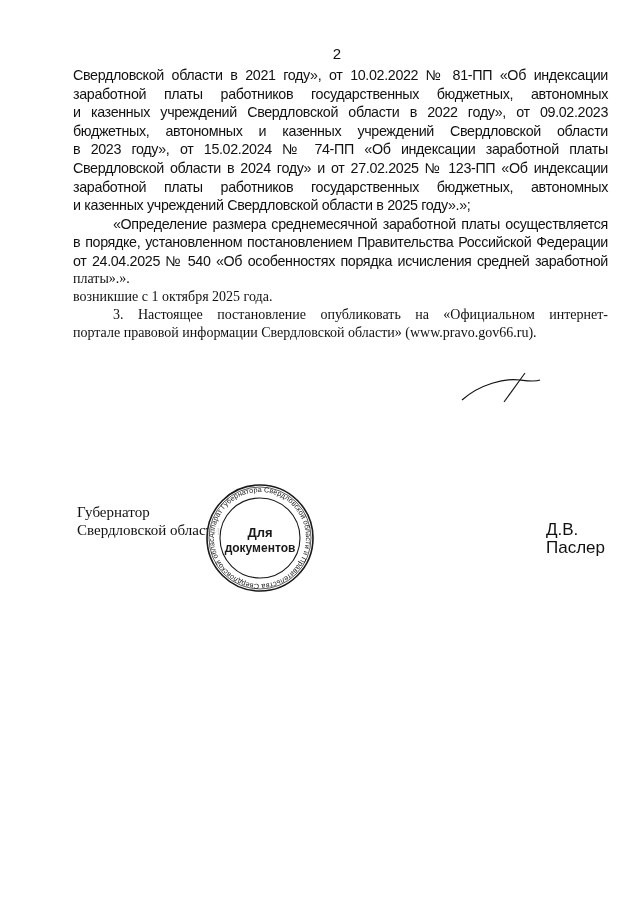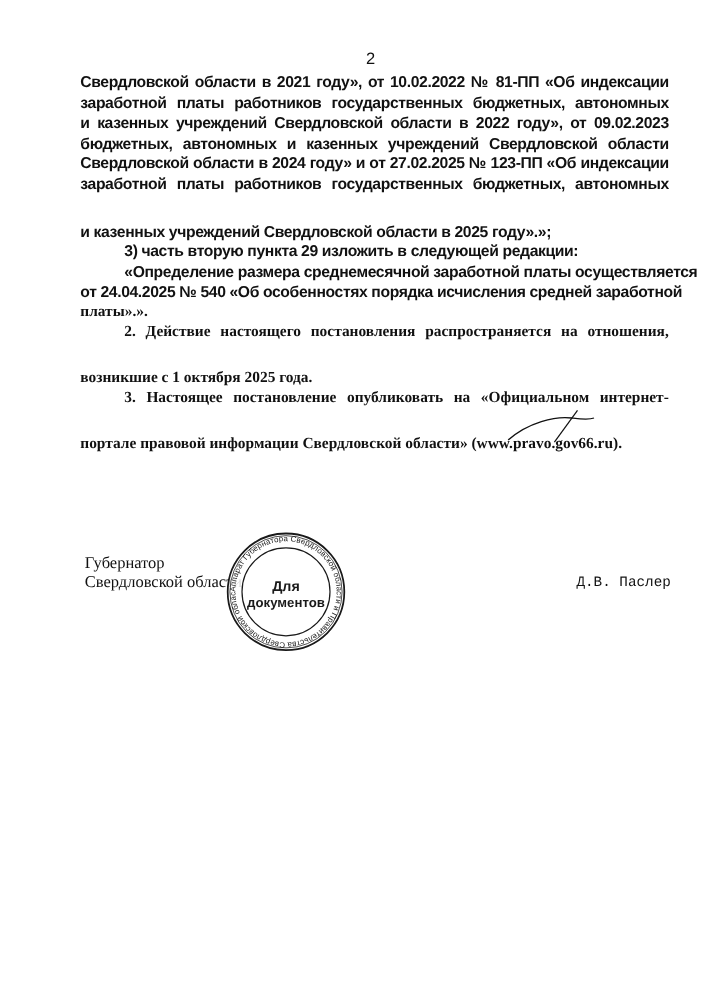--- a/index.html
+++ b/index.html
@@ -32,21 +32,20 @@
     }
     .body-text {
       position: absolute;
       left: 73px;
       top: 66px;
       width: 535px;
       font-family: "Liberation Sans", sans-serif;
       font-size: 14.3px;
       line-height: 18.6px;
       letter-spacing: -0.35px;
-      font-weight: bold;
     }
     .para {
       margin: 0;
       text-align: justify;
       text-align-last: left;
     }
     .para.indent {
       text-indent: 40px;
     }
     .para.serif {
@@ -56,36 +55,35 @@
       line-height: 17.4px;
     }
     .line {
       display: block;
       text-align: justify;
       text-align-last: justify;
       white-space: nowrap;
     }
     .line.last {
       text-align-last: left;
-      margin-top: 24px;
     }
     .signature-block {
       position: absolute;
       left: 77px;
       top: 503px;
       font-family: "Liberation Serif", serif;
       font-size: 15px;
       line-height: 18px;
     }
     .signer-name {
       position: absolute;
-      left: 524px;
+      left: 546px;
       top: 521px;
-      font-family: Liberation Mono, monospace;
-      font-size: 13px;
+      font-family: Liberation Sans, sans-serif;
+      font-size: 17px;
       line-height: 18px;
     }
     .stamp {
       position: absolute;
       left: 204px;
       top: 482px;
       width: 112px;
       height: 112px;
     }
     .handwriting {
@@ -104,40 +102,38 @@
 
   <div class="page-number">2</div>
 
   <div class="body-text">
 
     <p class="para">
       <span class="line">Свердловской области в 2021 году», от 10.02.2022 № 81-ПП «Об индексации</span>
       <span class="line">заработной платы работников государственных бюджетных, автономных</span>
       <span class="line">и казенных учреждений Свердловской области в 2022 году», от 09.02.2023</span>
       <span class="line">бюджетных, автономных и казенных учреждений Свердловской области</span>
+      <span class="line">в 2023 году», от 15.02.2024 № 74-ПП «Об индексации заработной платы</span>
       <span class="line">Свердловской области в 2024 году» и от 27.02.2025 № 123-ПП «Об индексации</span>
       <span class="line">заработной платы работников государственных бюджетных, автономных</span>
       <span class="line last">и казенных учреждений Свердловской области в 2025 году».»;</span>
     </p>
 
-    <p class="para indent">
-      <span>3) часть вторую пункта 29 изложить в следующей редакции:</span>
-    </p>
 
     <p class="para">
       <span class="line" style="padding-left:40px;">«Определение размера среднемесячной заработной платы осуществляется</span>
+      <span class="line">в порядке, установленном постановлением Правительства Российской Федерации</span>
       <span class="line">от 24.04.2025 № 540 «Об особенностях порядка исчисления средней заработной</span>
     </p>
 
     <p class="para serif" style="margin-top:-1px;">
       <span>платы».».</span>
     </p>
 
     <p class="para serif" style="margin-top:1px;">
-      <span class="line" style="padding-left:40px;">2. Действие настоящего постановления распространяется на отношения,</span>
       <span class="line last">возникшие с 1 октября 2025 года.</span>
     </p>
 
     <p class="para serif" style="margin-top:1px;">
       <span class="line" style="padding-left:40px;">3. Настоящее постановление опубликовать на «Официальном интернет-</span>
       <span class="line last">портале правовой информации Свердловской области» (www.pravo.gov66.ru).</span>
     </p>
   </div>
 
   <svg class="handwriting" viewBox="0 0 180 60" xmlns="http://www.w3.org/2000/svg">

